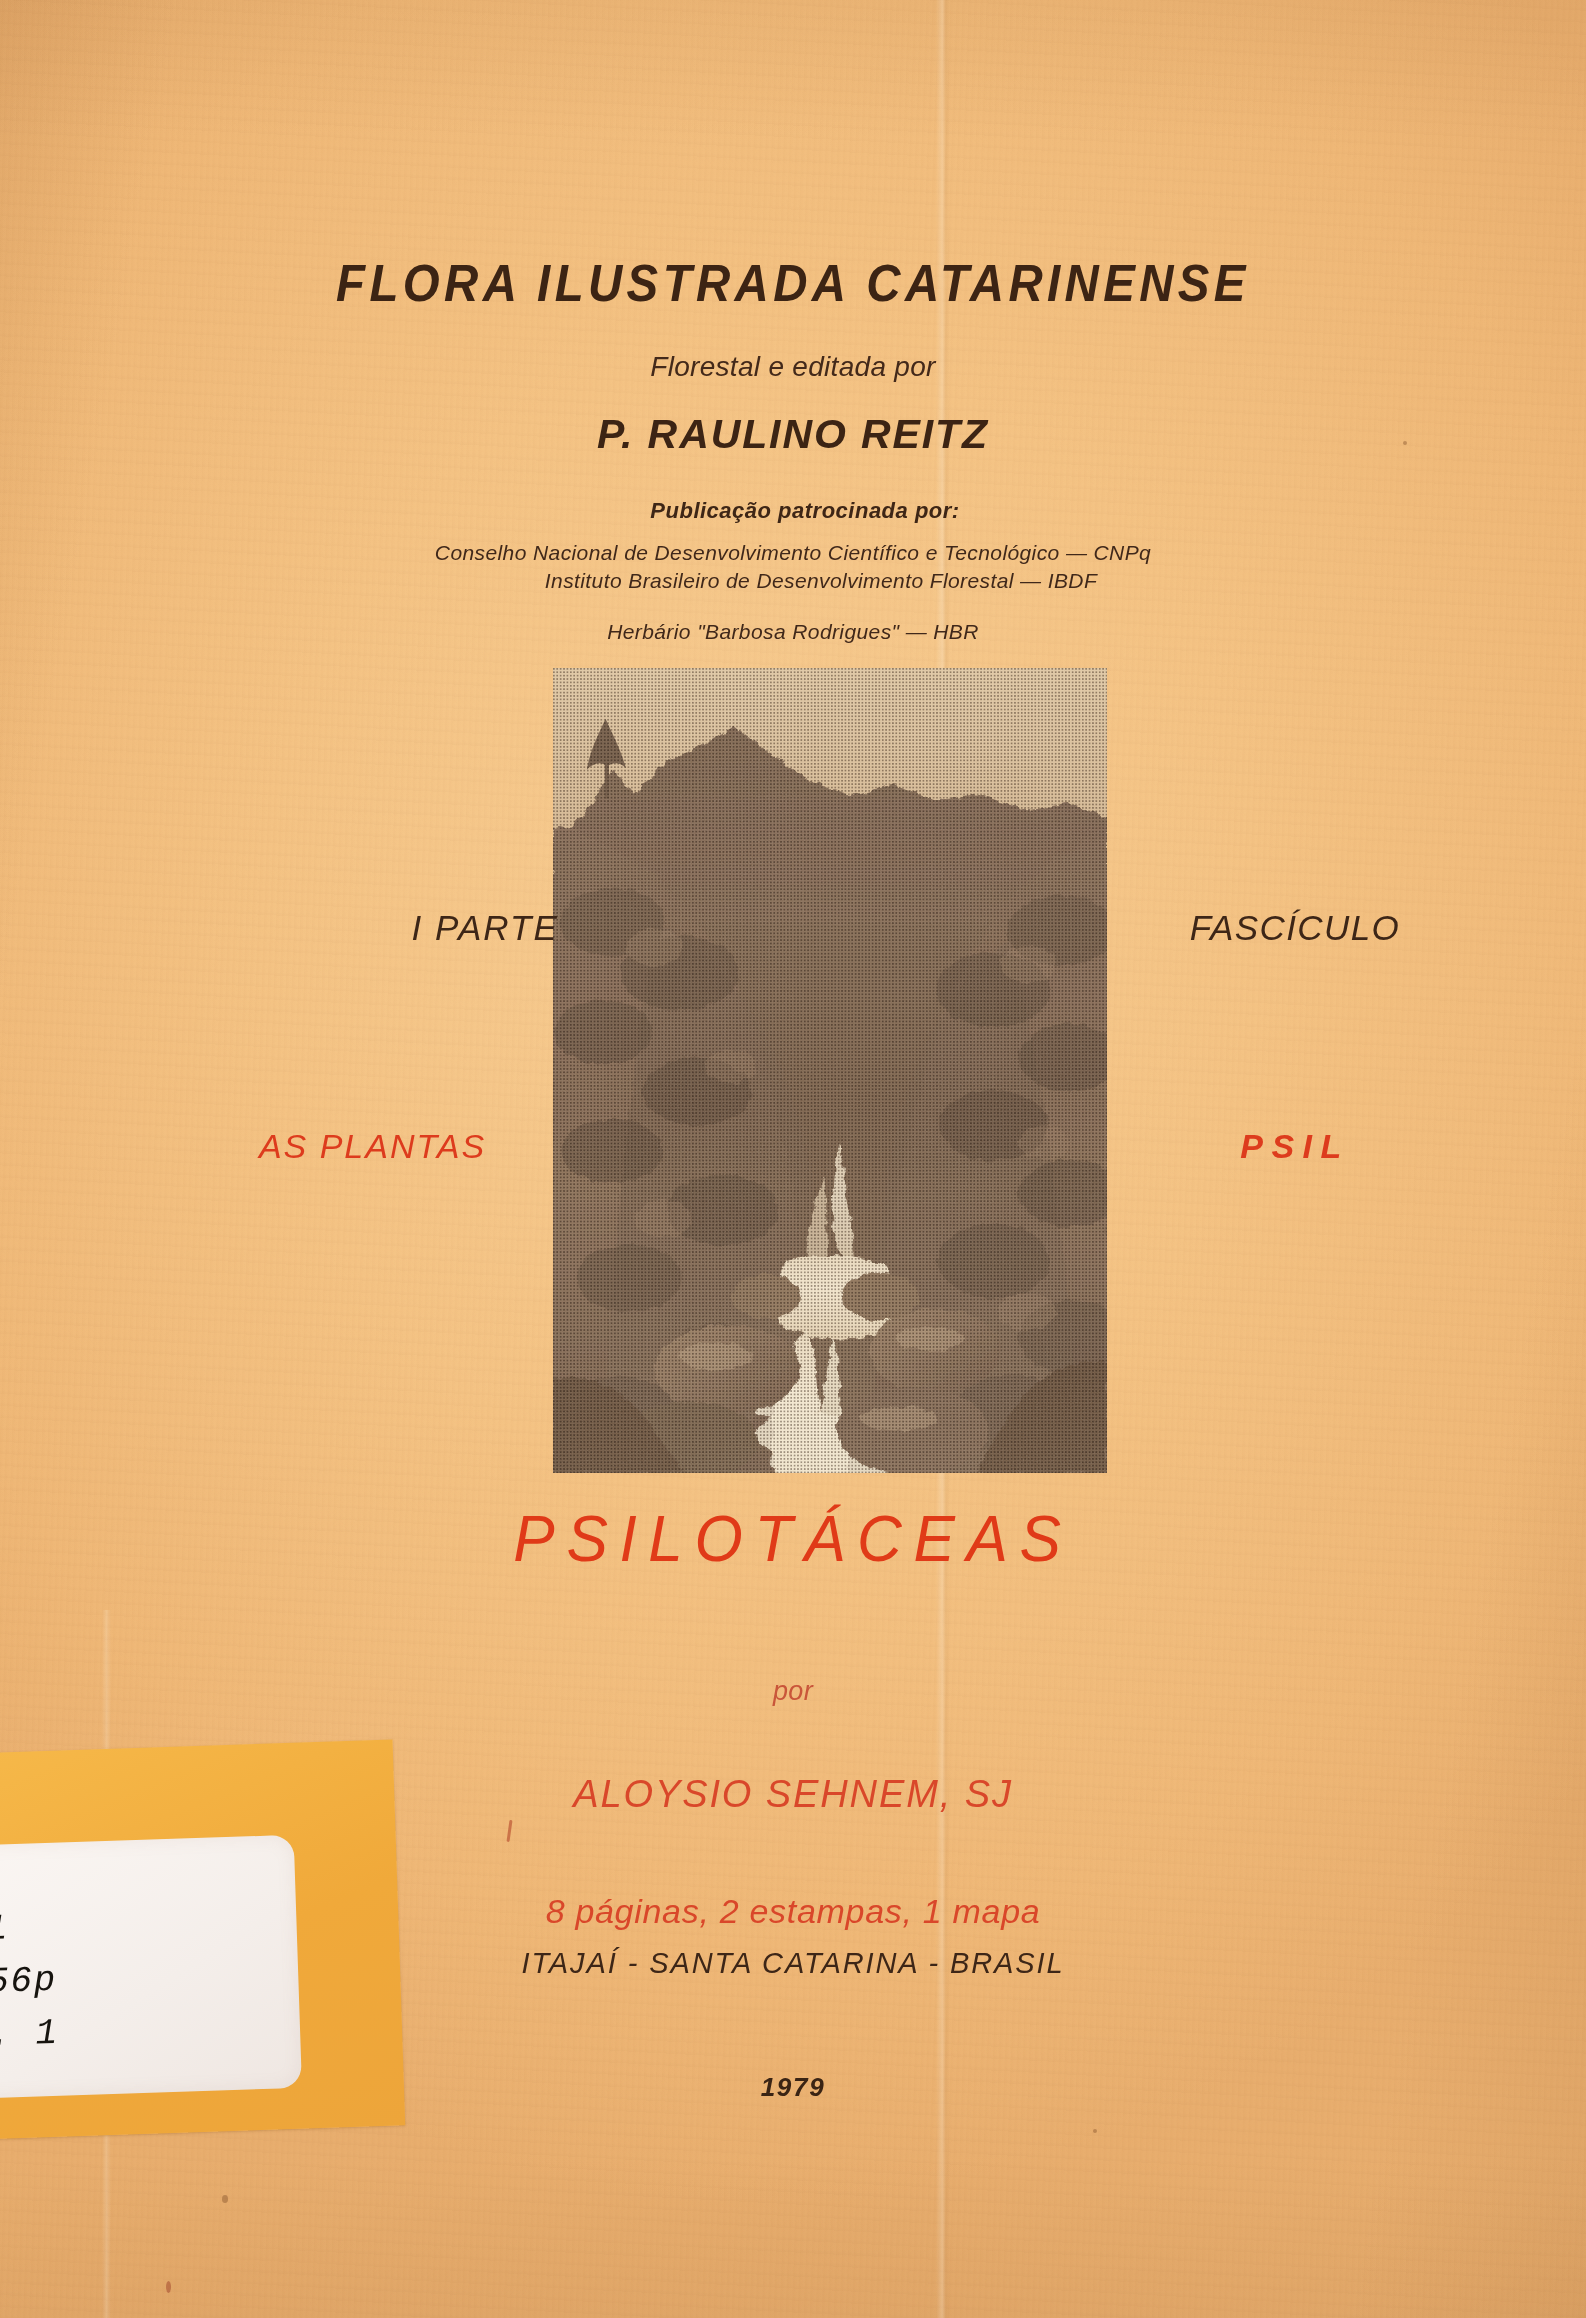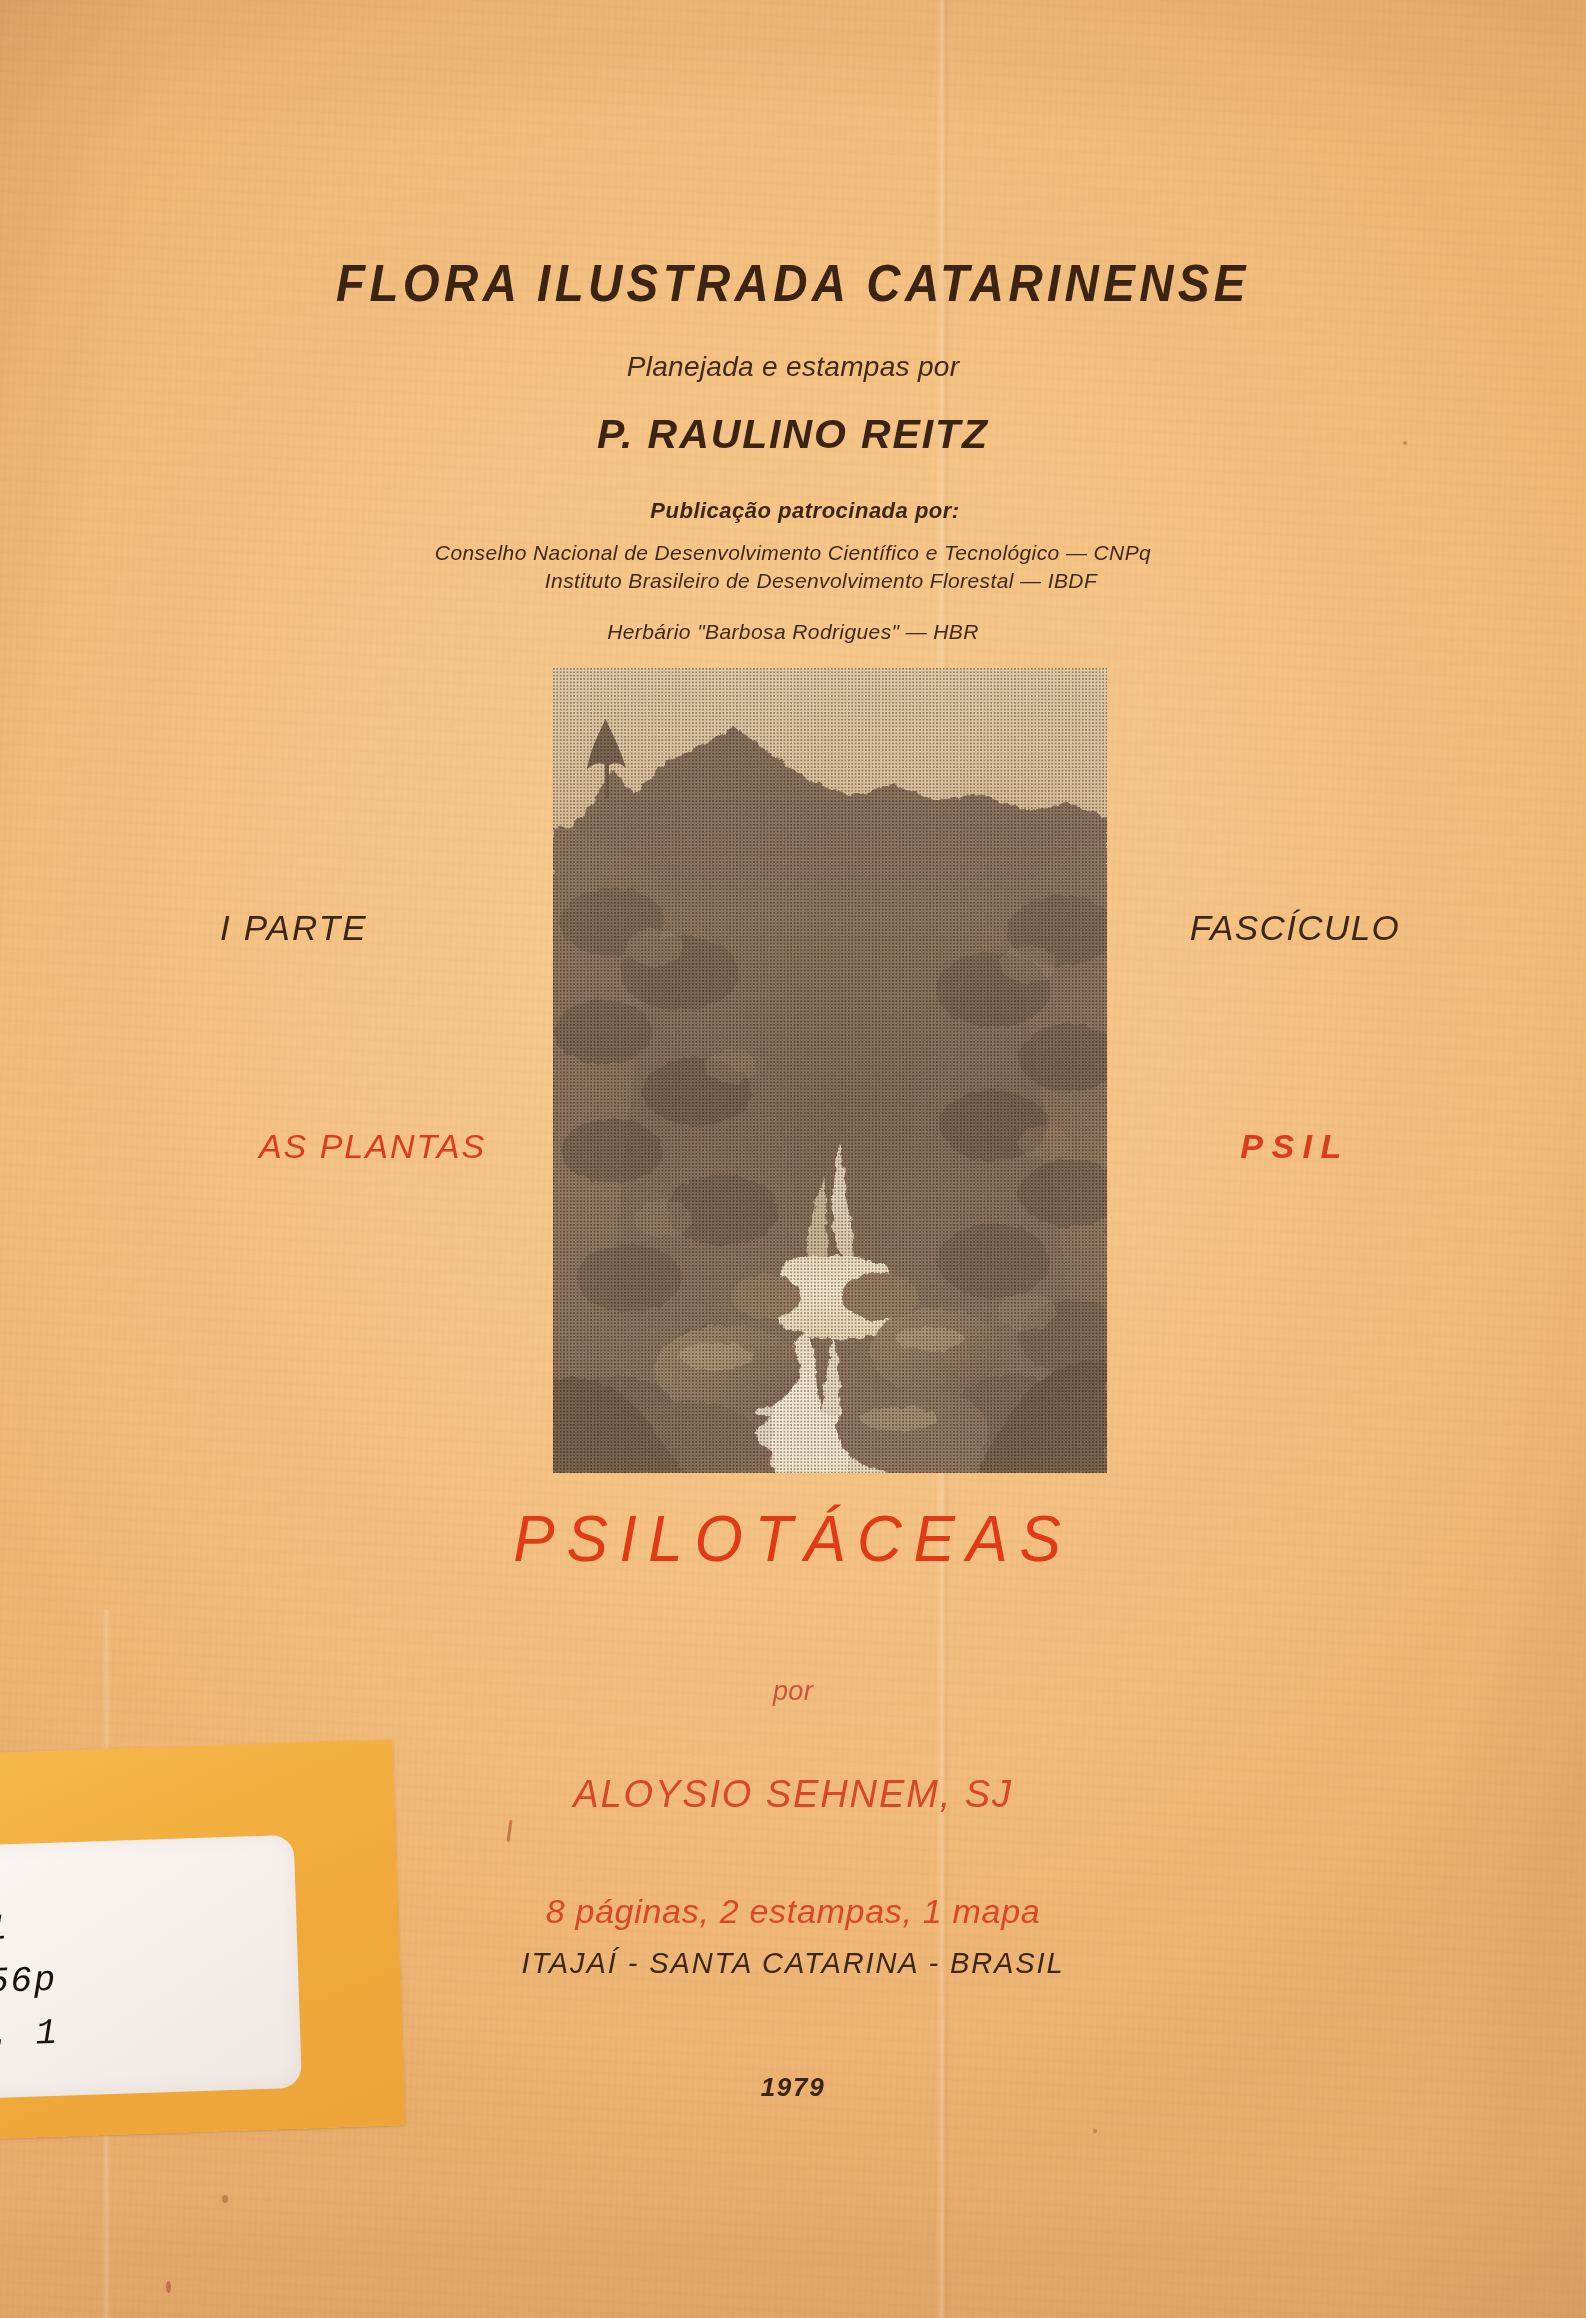--- a/index.html
+++ b/index.html
@@ -115,22 +115,22 @@
   }
   #photo-warm {
     position: absolute; inset: 0;
     background: linear-gradient(to bottom, rgba(222,186,140,0.30), rgba(196,150,102,0.18) 55%, rgba(222,186,140,0.26));
     mix-blend-mode: screen;
     pointer-events: none;
   }
 
   
   #label-parte {
-    position: absolute; left: 220px; top: 908px;
-    width: 322px; text-align: left;
+    position: absolute; left: 237px; top: 908px;
+    width: 322px; text-align: right;
     font-size: 35px; letter-spacing: 2.1px; font-weight: 400;
     color: #3d2617;
   }
   #label-fasciculo {
     position: absolute; left: 1117px; top: 908px;
     width: 356px; text-align: center;
     font-size: 35px; letter-spacing: 1.4px; font-weight: 400;
     color: #3d2617;
   }
   #label-asplantas {
@@ -231,21 +231,21 @@
 
 <div id="page">
 
   <div id="paper-grain"></div>
   <div id="paper-vignette"></div>
   <div id="crease"></div>
   <div id="crease2"></div>
 
   <div class="center" id="title-main">FLORA ILUSTRADA CATARINENSE</div>
 
-  <div class="center" id="subtitle-editor">Planejada e estampas por</div>
+  <div class="center" id="subtitle-editor">Florestal e editada por</div>
 
   <div class="center" id="editor-name">P. RAULINO REITZ</div>
 
   <div class="center" id="sponsor-heading">Publicação patrocinada por:</div>
 
   <div class="center sponsor-line" id="sponsor-0">Conselho Nacional de Desenvolvimento Científico e Tecnológico — CNPq</div>
 
   <div class="center sponsor-line" id="sponsor-1">Instituto Brasileiro de Desenvolvimento Florestal — IBDF</div>
 
   <div class="center sponsor-line" id="sponsor-2">Herbário "Barbosa Rodrigues" — HBR</div>

